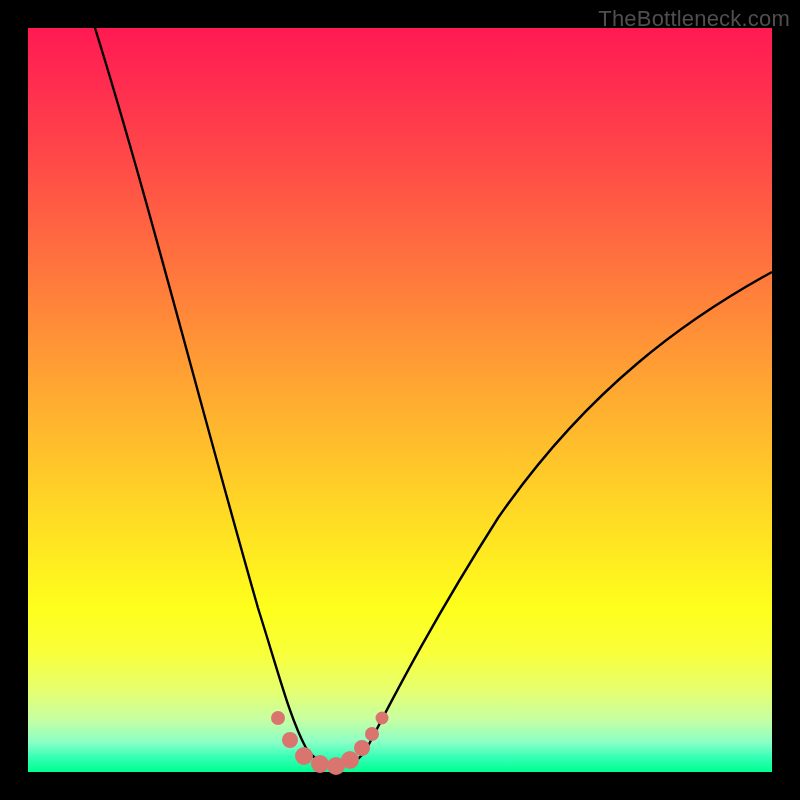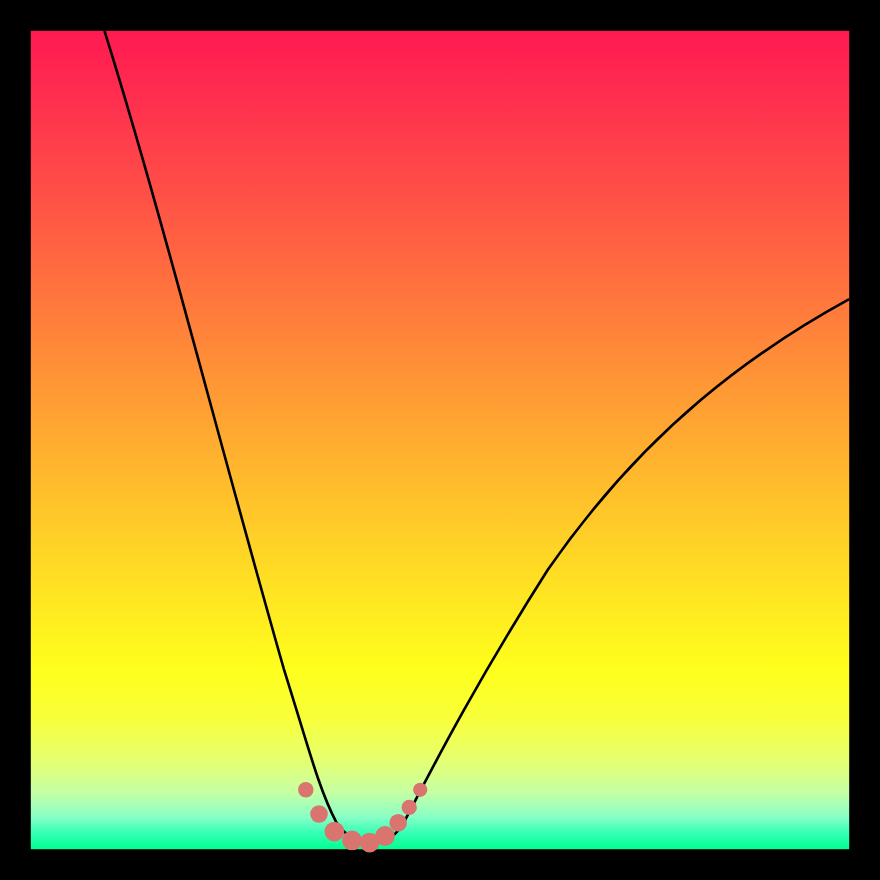--- a/index.html
+++ b/index.html
@@ -80,13 +80,14 @@
         <circle cx="276" cy="728" r="9"></circle>
         <circle cx="292" cy="736" r="9"></circle>
         <circle cx="308" cy="738" r="9"></circle>
         <circle cx="322" cy="732" r="9"></circle>
         <circle cx="334" cy="720" r="8"></circle>
         <circle cx="344" cy="706" r="7"></circle>
         <circle cx="354" cy="690" r="6.5"></circle>
       </g>
     </svg>
   </div>
+  <div class="watermark">TheBottleneck.com</div>
 </div>
 
 </body></html>

